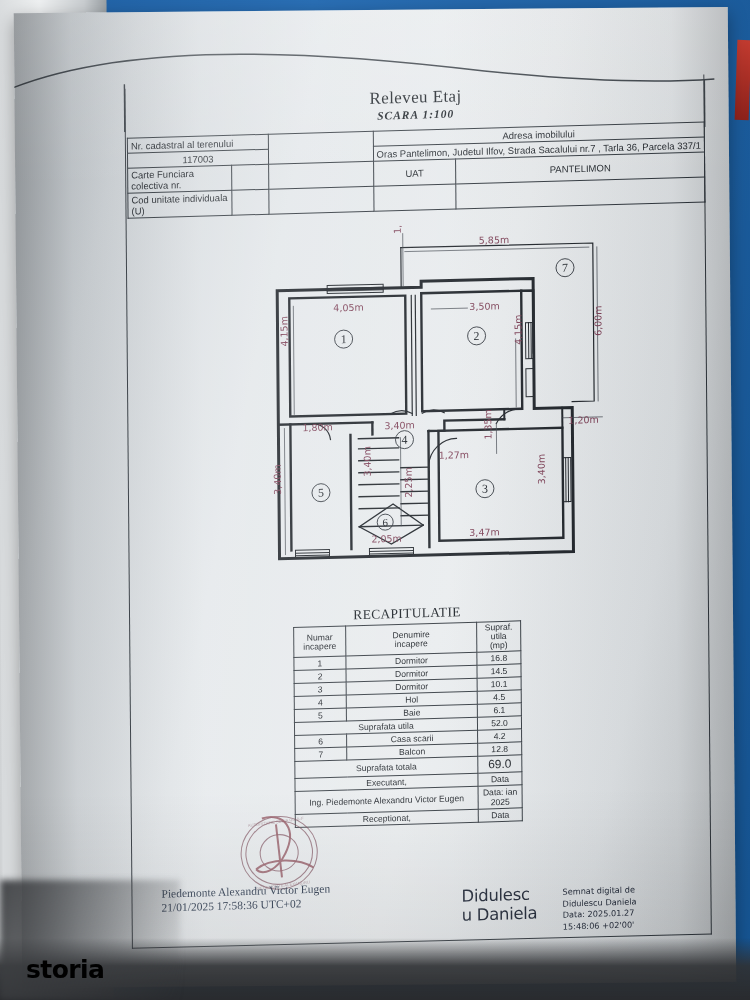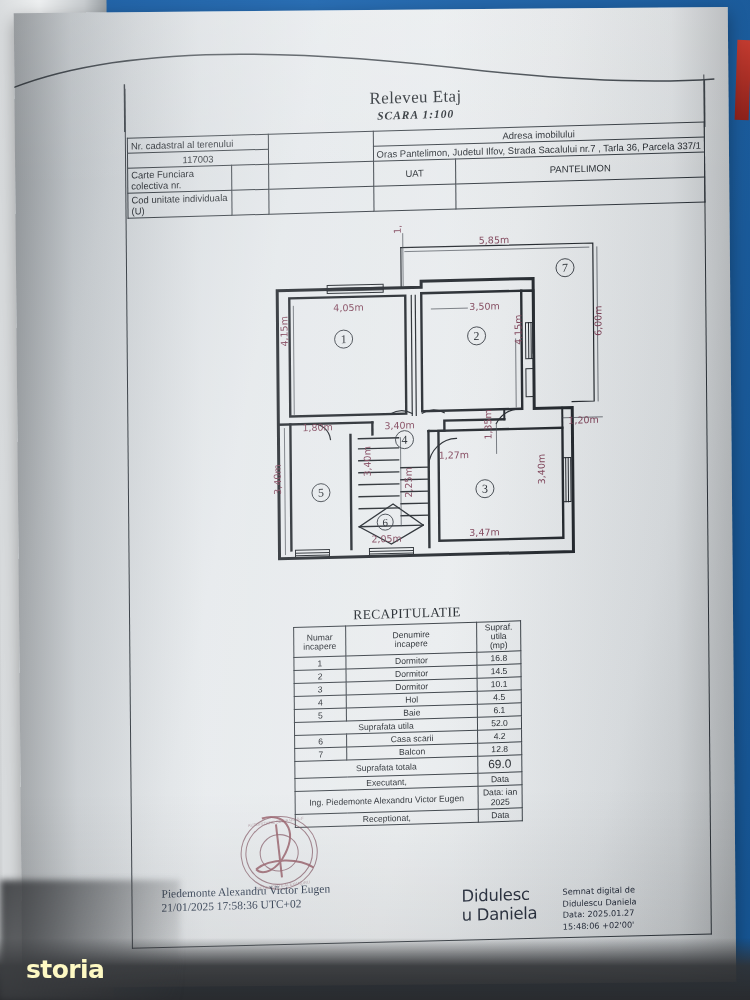--- a/index.html
+++ b/index.html
@@ -139,21 +139,21 @@
   }
   #sig-meta{
     font-family:"DejaVu Sans", sans-serif; font-size:8.2px; color:#1b2333;
     line-height:1.42; padding-top:2px;
   }
 
   
   #storia{
     position:absolute; left:26px; top:955px;
     font-family:"DejaVu Sans", sans-serif; font-size:25px; font-weight:bold;
-    color:#fef9c3; letter-spacing:-0.6px;
+    color:#000000; letter-spacing:-0.6px;
   }
   
   #fg-band{
     position:absolute; left:0; bottom:0; width:750px; height:62px;
     background:linear-gradient(180deg, rgba(40,42,45,0.0) 0%, rgba(48,50,53,0.92) 45%, rgba(41,43,46,1) 100%);
     filter:blur(0.4px);
   }
   #fg-left{
     position:absolute; left:0; bottom:0; width:180px; height:120px;
     background:linear-gradient(110deg, rgba(60,62,65,0.95), rgba(60,62,65,0.0));

